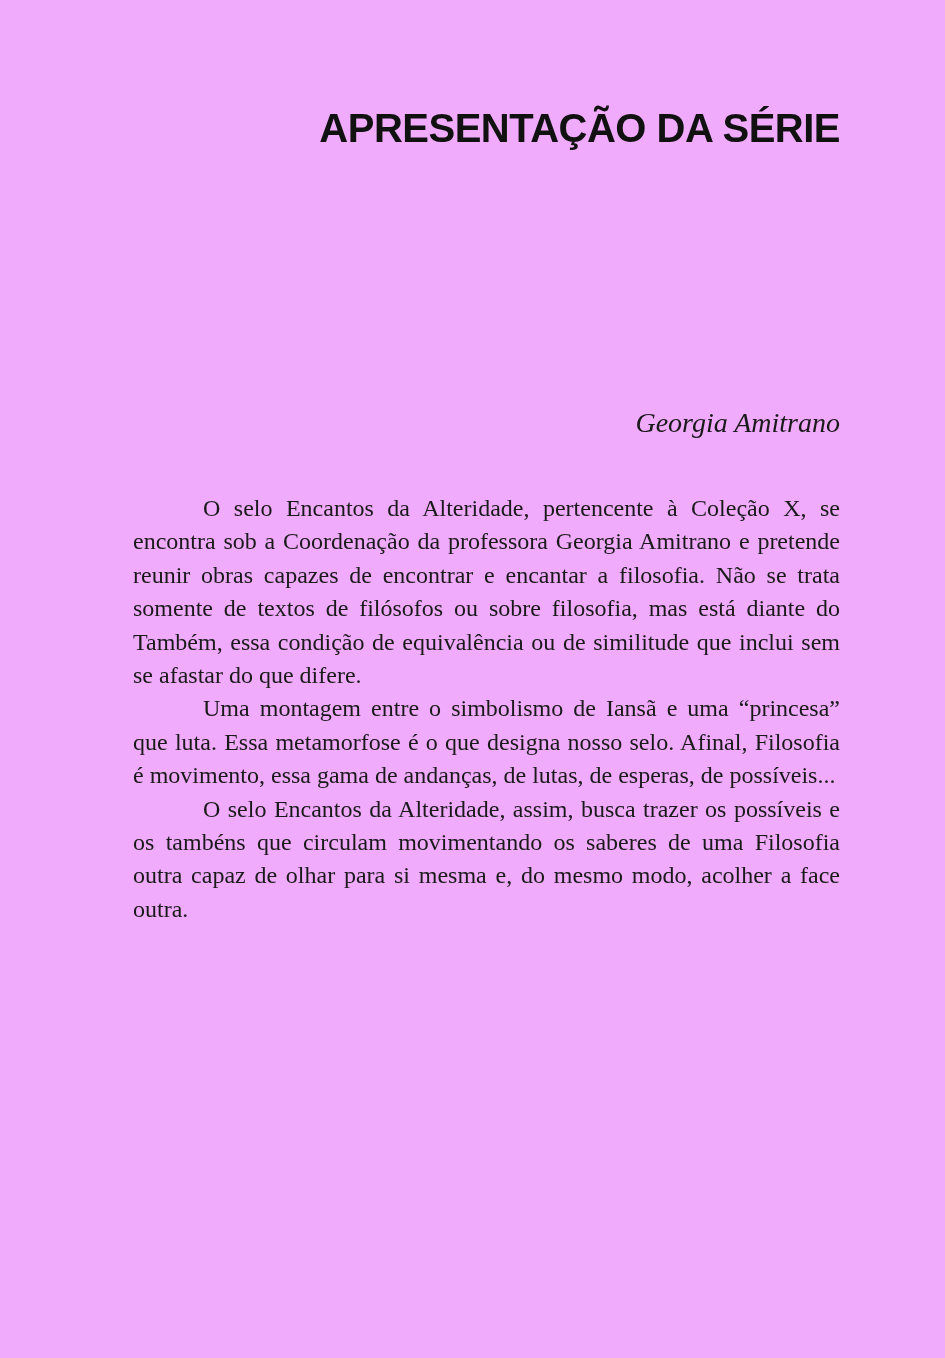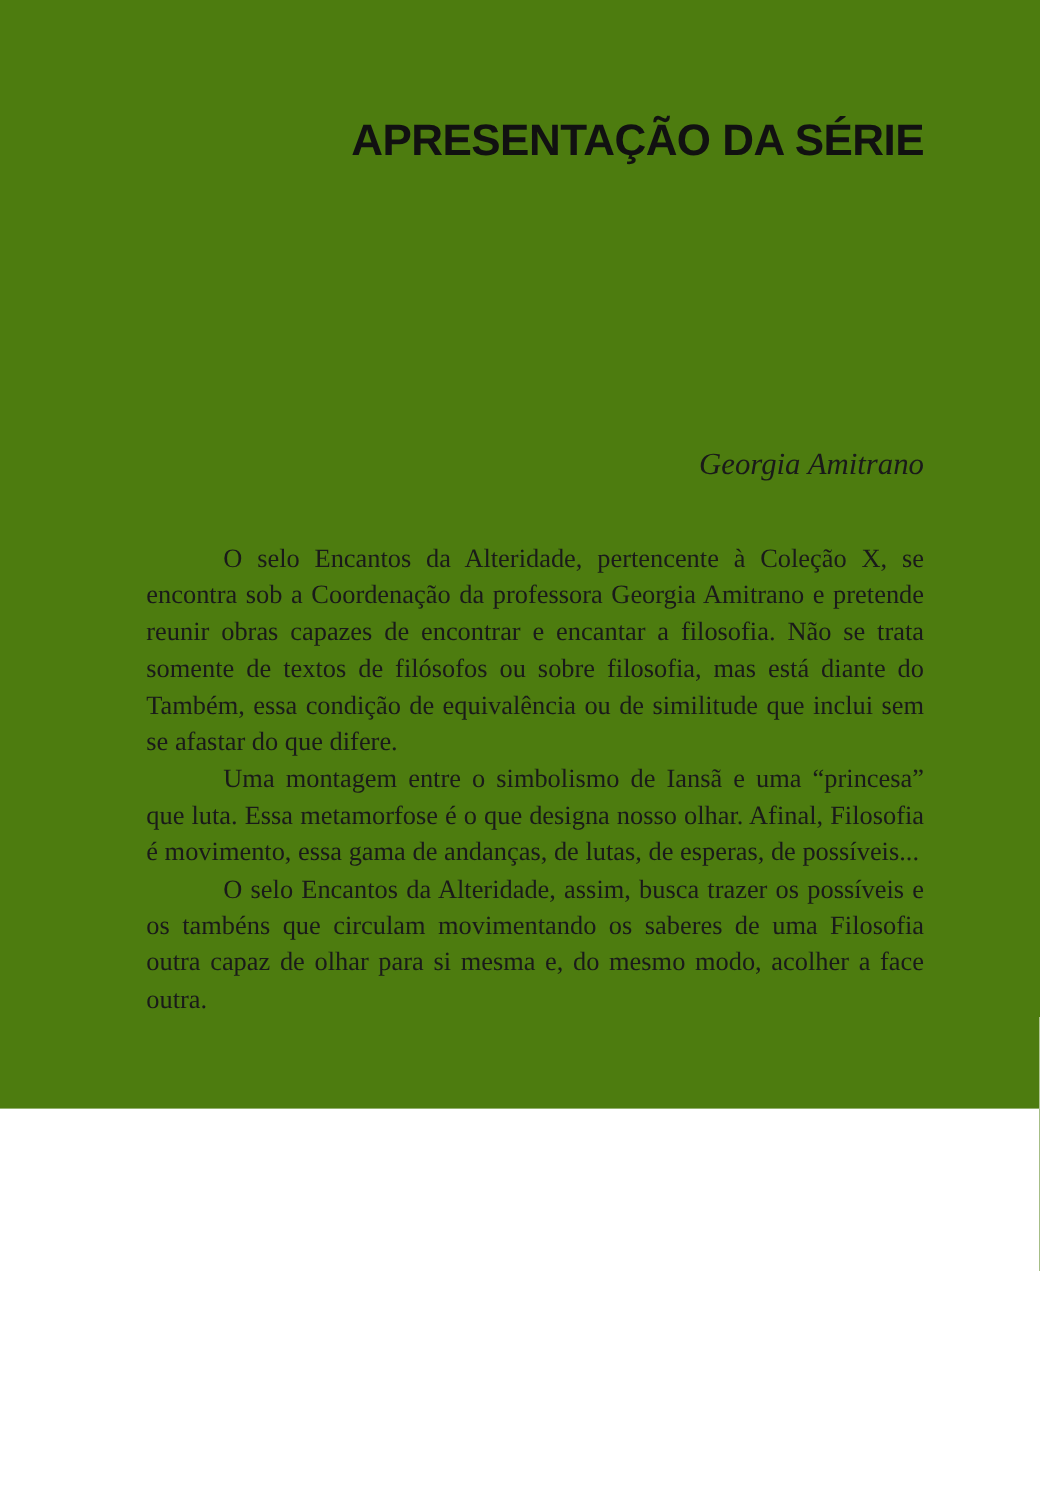--- a/index.html
+++ b/index.html
@@ -3,22 +3,22 @@
 <meta charset="utf-8">
 <style>
   html, body {
     margin: 0;
     padding: 0;
     background: #ffffff;
   }
   .page {
     position: relative;
     width: 945px;
-    height: 1008px;
-    background: #4d7c0f;
+    height: 1358px;
+    background: #f0abfc;
     overflow: hidden;
   }
   .content-column {
     position: absolute;
     left: 133px;
     width: 707px;
   }
   .chapter-title {
     top: 104px;
     text-align: right;
@@ -57,17 +57,17 @@
 <div class="page">
 
   <div class="content-column chapter-title">
     <div>APRESENTAÇÃO DA SÉRIE</div>
   </div>
 
   <div class="content-column author-line">Georgia Amitrano</div>
 
   <div class="content-column body-text">
     <p>O selo Encantos da Alteridade, pertencente à Coleção X, se encontra sob a Coordenação da professora Georgia Amitrano e pretende reunir obras capazes de encontrar e encantar a filosofia. Não se trata somente de textos de filósofos ou sobre filosofia, mas está diante do Também, essa condição de equivalência ou de similitude que inclui sem se afastar do que difere.</p>
-    <p>Uma montagem entre o simbolismo de Iansã e uma “princesa” que luta. Essa metamorfose é o que designa nosso olhar. Afinal, Filosofia é movimento, essa gama de andanças, de lutas, de esperas, de possíveis...</p>
+    <p>Uma montagem entre o simbolismo de Iansã e uma “princesa” que luta. Essa metamorfose é o que designa nosso selo. Afinal, Filosofia é movimento, essa gama de andanças, de lutas, de esperas, de possíveis...</p>
     <p>O selo Encantos da Alteridade, assim, busca trazer os possíveis e os tambéns que circulam movimentando os saberes de uma Filosofia outra capaz de olhar para si mesma e, do mesmo modo, acolher a face outra.</p>
   </div>
 
 </div>
 
 </body></html>

